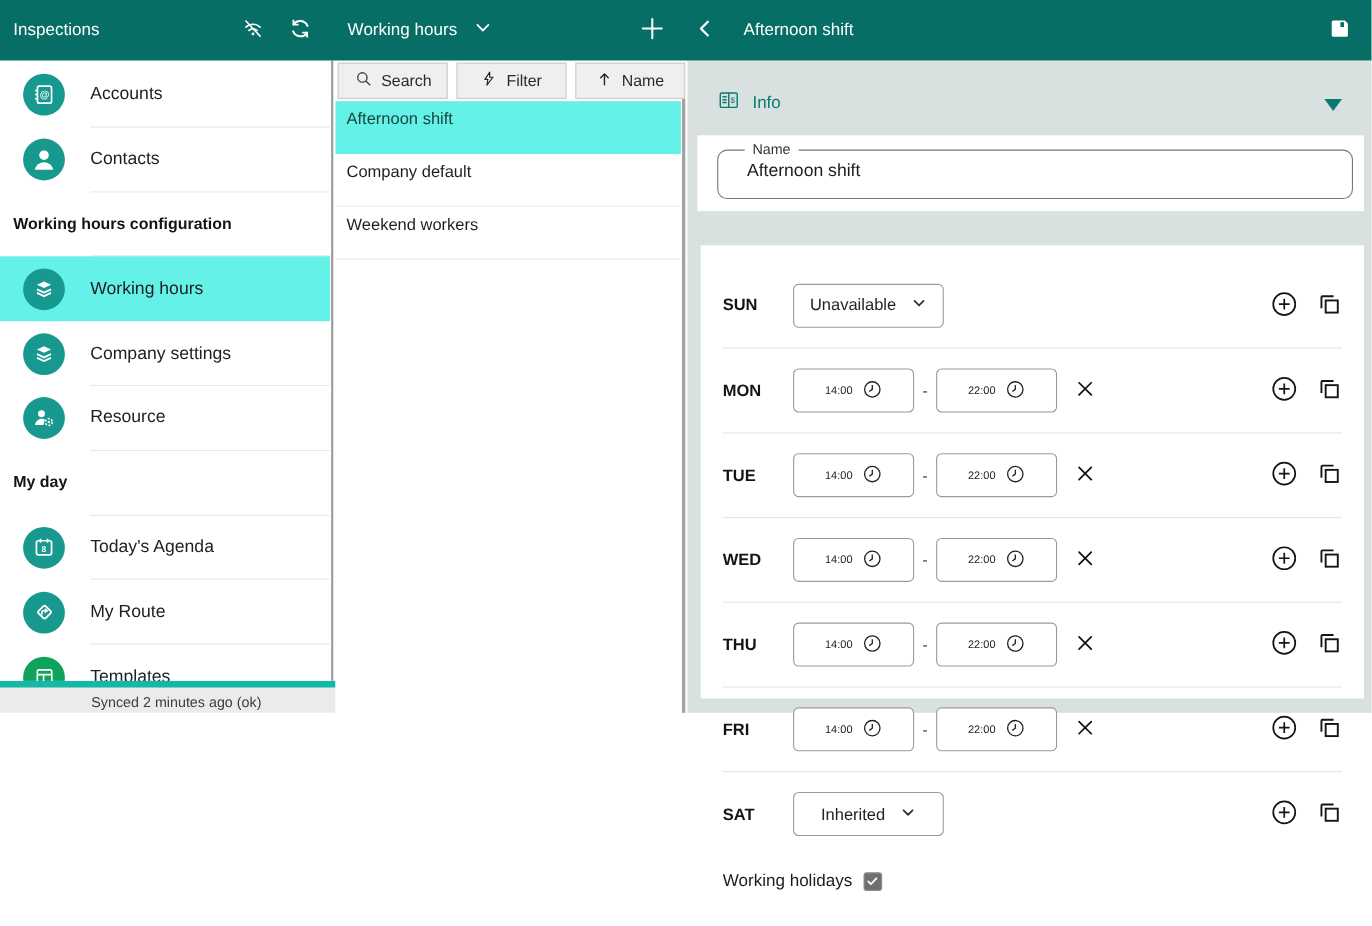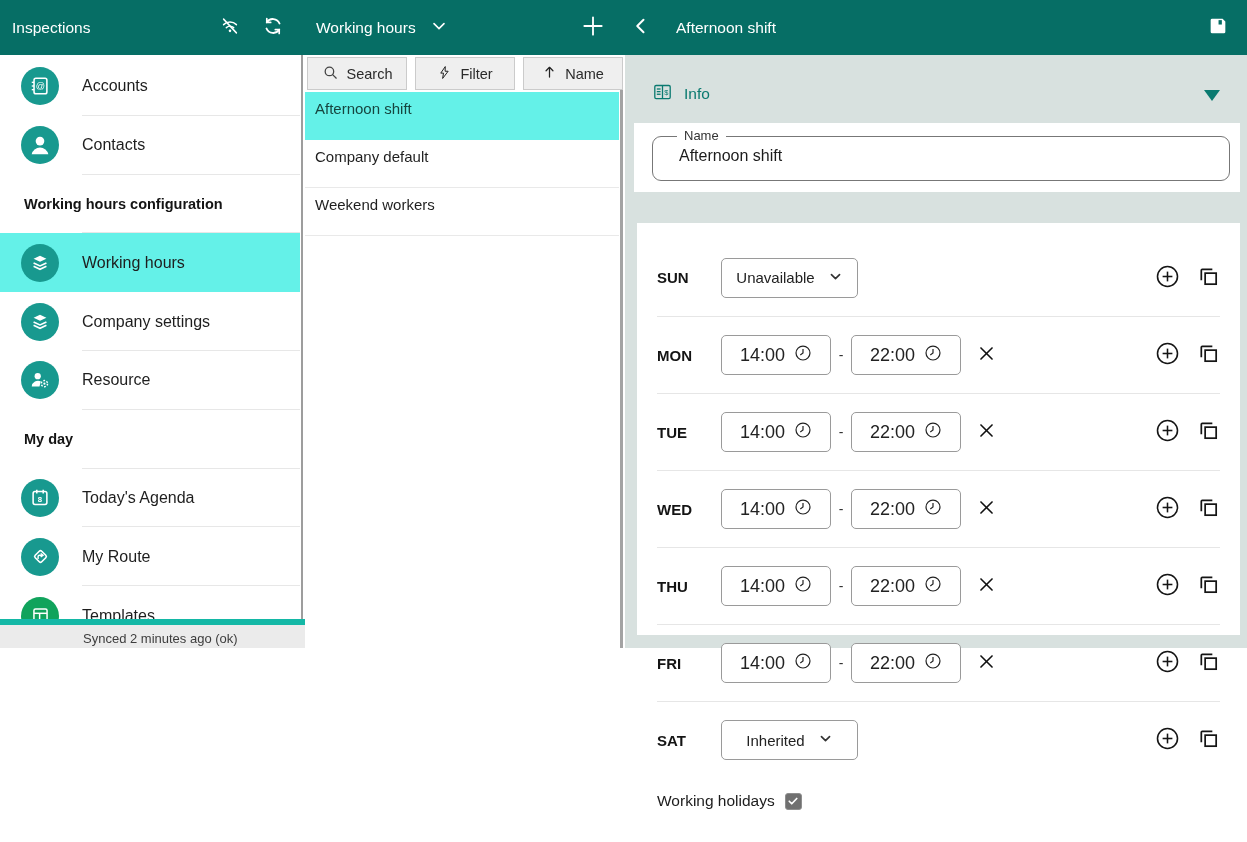--- a/index.html
+++ b/index.html
@@ -26,21 +26,21 @@
   .sidebar-scrollbar { position:absolute; right:2px; top:0; bottom:29px; width:2px; background:#9d9d9d; }
   .srows { position:absolute; top:2px; left:0; right:5px; bottom:29px; overflow:hidden; }
   .srow { height:58.8px; display:flex; align-items:center; position:relative; cursor:pointer; }
   .srow::after { content:''; position:absolute; left:82px; right:0; bottom:0; height:1px; background:#e7e7e7; }
   .srow.selected { background:var(--selection_cyan); }
   .srow.selected::after { display:none; }
   .icircle { position:absolute; left:21px; width:38px; height:38px; border-radius:50%;
              display:flex; align-items:center; justify-content:center; }
   .slabel { margin-left:82px; font-size:16px; color:#1e1e1e; }
   .ssection { height:58.8px; display:flex; align-items:center; position:relative;
-              font-weight:bold; font-size:14.5px; color:#141414; padding-left:24px; }
+              font-weight:bold; font-size:14.5px; color:#141414; padding-left:12px; }
   .ssection::after { content:''; position:absolute; left:82px; right:0; bottom:0; height:1px; background:#e7e7e7; }
   .sfooter { position:absolute; bottom:0; left:0; right:0; height:29px; background:#ebebeb;
              border-top:6px solid #14b8a6; font-size:13px; color:#3d3d3d; line-height:27px; padding-left:83px; }
 
   
   .listpanel { position:absolute; top:55px; left:305px; width:320px; bottom:0; background:#fff; }
   .ltoolbar { position:absolute; top:2px; left:2px; right:2px; height:33px; display:flex; gap:8px; }
   .tbtn { flex:1; background:#efefef; border:1px solid #cbcbcb; display:flex; align-items:center;
           justify-content:center; gap:8px; font-size:14.5px; color:#2b2b2b; cursor:pointer; }
   .litems { position:absolute; top:37px; left:0; right:6px; }
@@ -62,21 +62,21 @@
   .namefield .flabel { position:absolute; top:-9px; left:24px; background:#fff; padding:0 7px;
                        font-size:13px; color:#333; }
   .namefield .fval { position:absolute; left:26px; top:10px; font-size:16px; color:#1c1c1c; }
   .dayscard { position:absolute; left:12px; right:7px; top:168px; bottom:13px; background:#fff;
               padding:16px 20px 0; }
   .drow { height:77px; display:flex; align-items:center; }
   .drow + .drow { border-top:1px solid #e6e6e6; }
   .dlabel { width:64px; font-weight:bold; font-size:15px; color:#141414; }
   .dctrl { flex:1; display:flex; align-items:center; }
   .timebox { width:110px; height:40px; border:1px solid #9a9a9a; border-radius:5px; background:#fff;
-             display:flex; align-items:center; justify-content:center; gap:9px; font-size:18px; color:#222; cursor:text; }
+             display:flex; align-items:center; justify-content:center; gap:9px; font-size:10px; color:#222; cursor:text; }
   .dash { width:20px; text-align:center; color:#333; font-size:14px; }
   .xbtn { margin-left:14px; background:none; border:none; padding:2px; display:flex; cursor:pointer; }
   .selectbox { width:137px; height:40px; border:1px solid #9a9a9a; border-radius:5px; background:#fff;
                display:flex; align-items:center; justify-content:center; gap:13px; font-size:15px; color:#222; cursor:pointer; }
   .ricons { display:flex; align-items:center; gap:17px; margin-left:auto; }
   .iconbtn { background:none; border:none; padding:0; display:flex; cursor:pointer; }
   .holidayrow { height:46px; display:flex; align-items:center; gap:10px; font-size:15.5px; color:#1c1c1c; }
   .checkbox { width:17px; height:17px; background:#707070; border:1px solid #8e8e8e; border-radius:3px;
               display:flex; align-items:center; justify-content:center; cursor:pointer; }
   .checkbox svg { visibility:hidden; }

